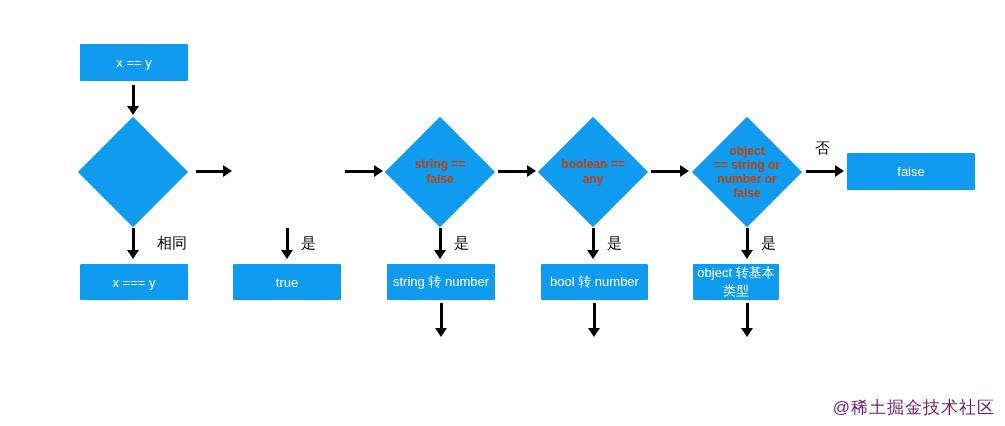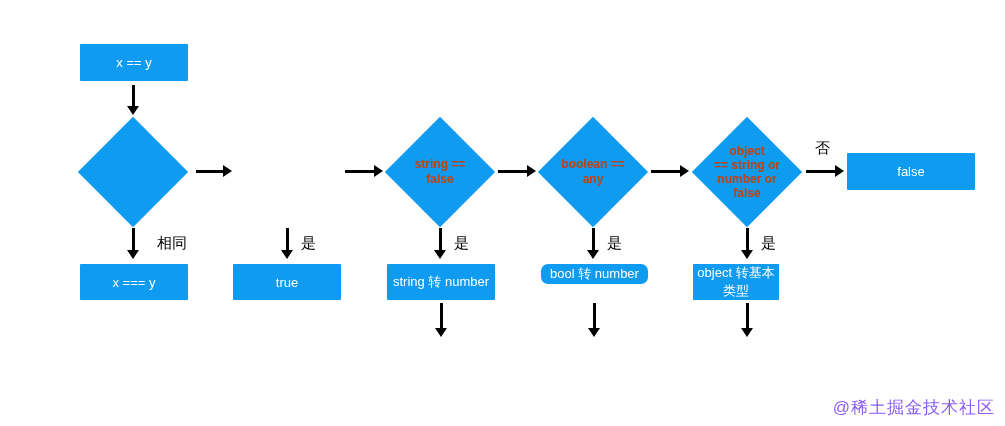--- a/index.html
+++ b/index.html
@@ -73,21 +73,21 @@
     position: absolute;
     color: #000000;
     font-size: 15px;
     font-weight: 500;
     white-space: nowrap;
   }
   .watermark {
     position: absolute;
     right: 10px;
     bottom: 7px;
-    color: #8b5cf6;
+    color: #701a75;
     font-size: 17px;
     letter-spacing: 1px;
   }
 </style>
 </head>
 <body>
 
 <div class="canvas">
 
   <div class="box" style="left:80px; top:44px; width:108px; height:37px;">
@@ -161,21 +161,21 @@
   </div>
 
   <div class="box" style="left:233px; top:264px; width:108px; height:36px;">
     <span>true</span>
   </div>
 
   <div class="box" style="left:387px; top:264px; width:108px; height:36px;">
     <span>string 转 number</span>
   </div>
 
-  <div class="box" style="left:541px; top:264px; width:107px; height:20px;border-radius:7px;">
+  <div class="box" style="left:541px; top:264px; width:107px; height:36px;">
     <span>bool 转 number</span>
   </div>
 
   <div class="box" style="left:693px; top:264px; width:86px; height:36px;">
     <span>object 转基本类型</span>
   </div>
 
   <div class="arrow-down" style="left:435px; top:303px; height:34px;"></div>
   <div class="arrow-down" style="left:588px; top:303px; height:34px;"></div>
   <div class="arrow-down" style="left:741px; top:303px; height:34px;"></div>

